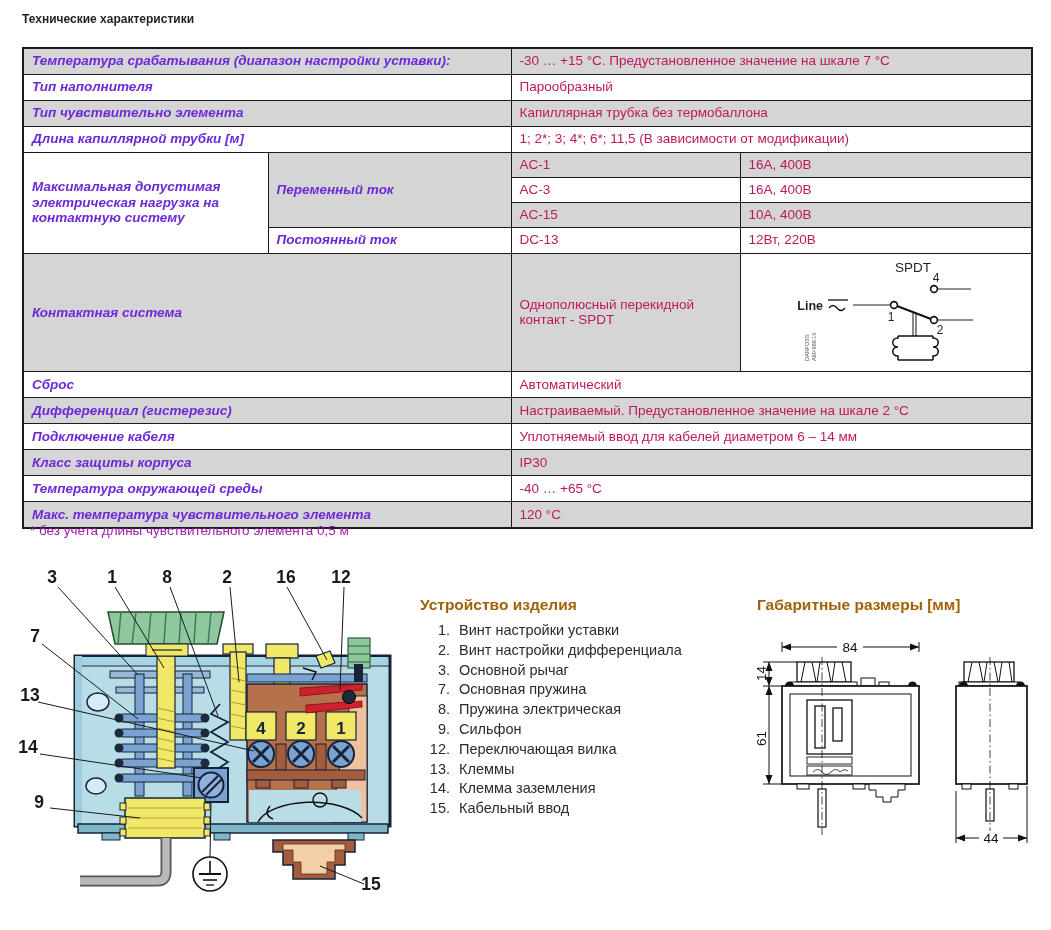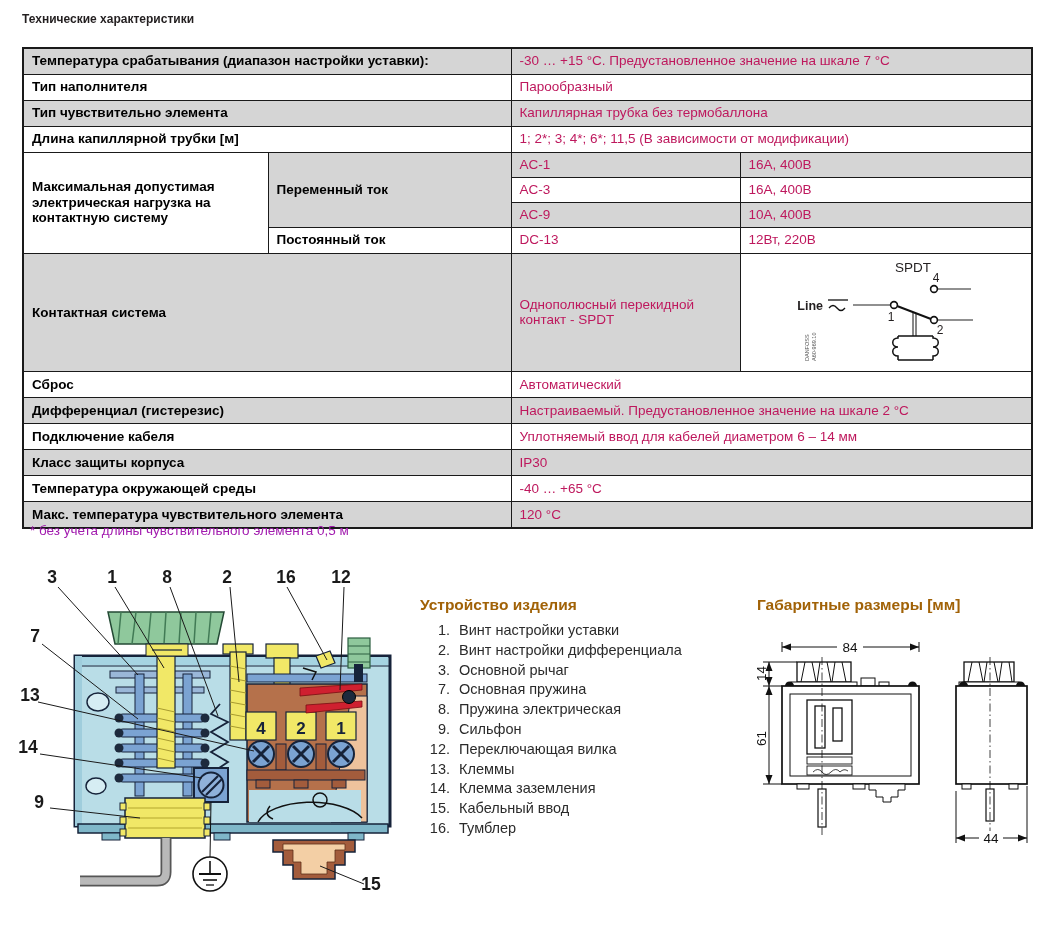--- a/index.html
+++ b/index.html
@@ -4,21 +4,21 @@
 <style>
   html,body{margin:0;padding:0;background:#fff;}
   body{font-family:"Liberation Sans",sans-serif;color:#231f20;}
   .canvas{position:relative;width:1051px;height:930px;background:#fff;overflow:hidden;}
 
   .h-title{position:absolute;left:22px;top:12px;font-size:12px;font-weight:bold;color:#231f20;}
 
   table.spec{position:absolute;left:22px;top:47px;width:1009px;border-collapse:collapse;
              table-layout:fixed;font-size:13.5px;border:2px solid #1a1a1a;}
   .spec td{border:1px solid #1a1a1a;padding:2px 8px;vertical-align:middle;overflow:hidden;line-height:1.18;}
-  .lbl{font-weight:bold;color:#000000;}
+  .lbl{font-weight:bold;color:#6d28d9;font-style:italic;}
   .val{font-weight:normal;color:#be185d;}
   .g{background:#d5d5d5;}
   .h26{height:26px;} .h25{height:25px;} .hspdt{height:107px;}
   .diagcell{padding:4px !important;background:#fff;}
 
   .footnote{position:absolute;left:30px;top:523px;font-size:13.5px;color:#a21caf;}
 
   .fig{position:absolute;left:18px;top:556px;width:402px;height:372px;}
 
   .parts{position:absolute;left:420px;top:596px;width:335px;}
@@ -66,21 +66,21 @@
       <td rowspan="4" class="lbl">Максимальная допустимая электрическая нагрузка на контактную систему</td>
       <td rowspan="3" class="lbl g">Переменный ток</td>
       <td class="val g">AC-1</td>
       <td class="val g">16А, 400В</td>
     </tr>
     <tr class="h25">
       <td class="val">AC-3</td>
       <td class="val">16А, 400В</td>
     </tr>
     <tr class="h25">
-      <td class="val g">AC-9</td>
+      <td class="val g">AC-15</td>
       <td class="val g">10А, 400В</td>
     </tr>
     <tr class="h26">
       <td class="lbl">Постоянный ток</td>
       <td class="val">DC-13</td>
       <td class="val">12Вт, 220В</td>
     </tr>
     <tr class="hspdt">
       <td colspan="2" class="lbl g">Контактная система</td>
       <td class="val g">Однополюсный перекидной контакт - SPDT</td>
@@ -386,24 +386,20 @@
           <span>Клеммы</span>
         </li>
       <li>
           <span class="pnum">14.</span>
           <span>Клемма заземления</span>
         </li>
       <li>
           <span class="pnum">15.</span>
           <span>Кабельный ввод</span>
         </li>
-      <li>
-          <span class="pnum">16.</span>
-          <span>Тумблер</span>
-        </li>
     </ul>
   </div>
 
   <div class="dims">
     <div class="blk-title">Габаритные размеры [мм]</div>
     <svg width="292" height="230" viewBox="0 4 292 230">
 
       <line x1="25" y1="21" x2="25" y2="31" stroke="#111" stroke-width="1"></line>
       <line x1="162" y1="21" x2="162" y2="31" stroke="#111" stroke-width="1"></line>
       <line x1="25" y1="26" x2="80" y2="26" stroke="#111" stroke-width="1"></line>

